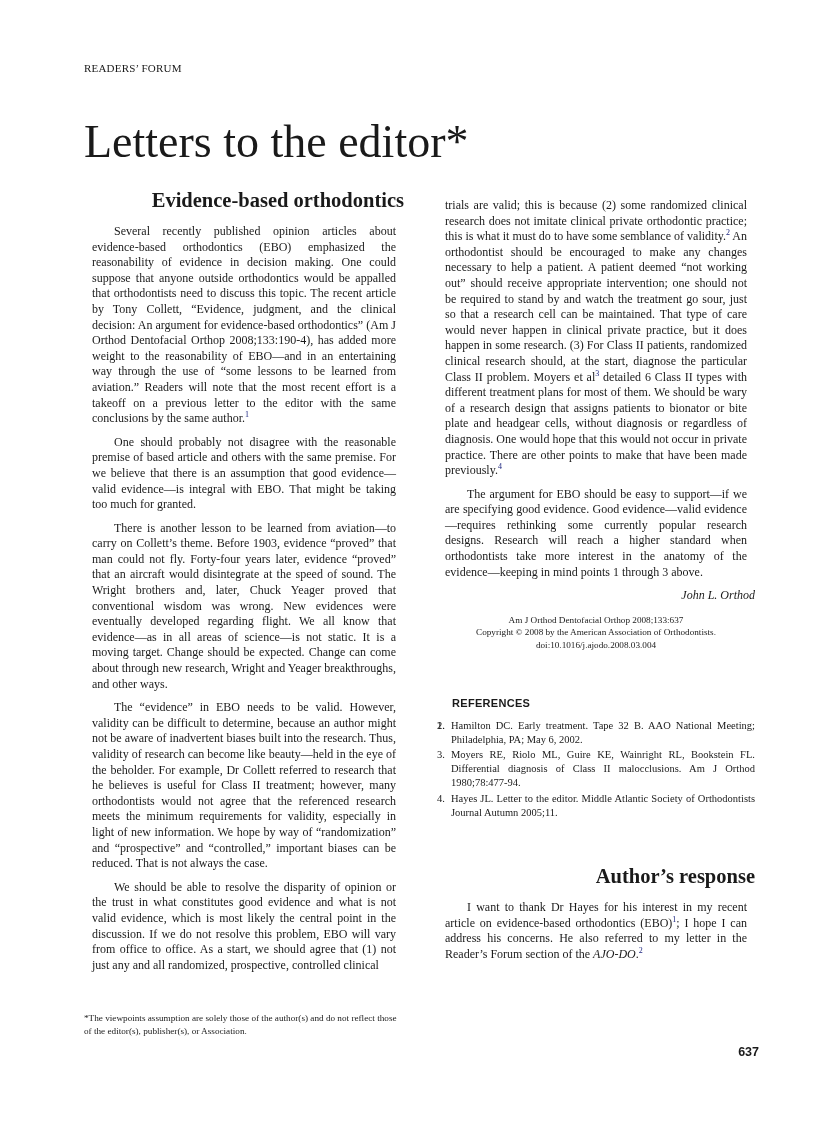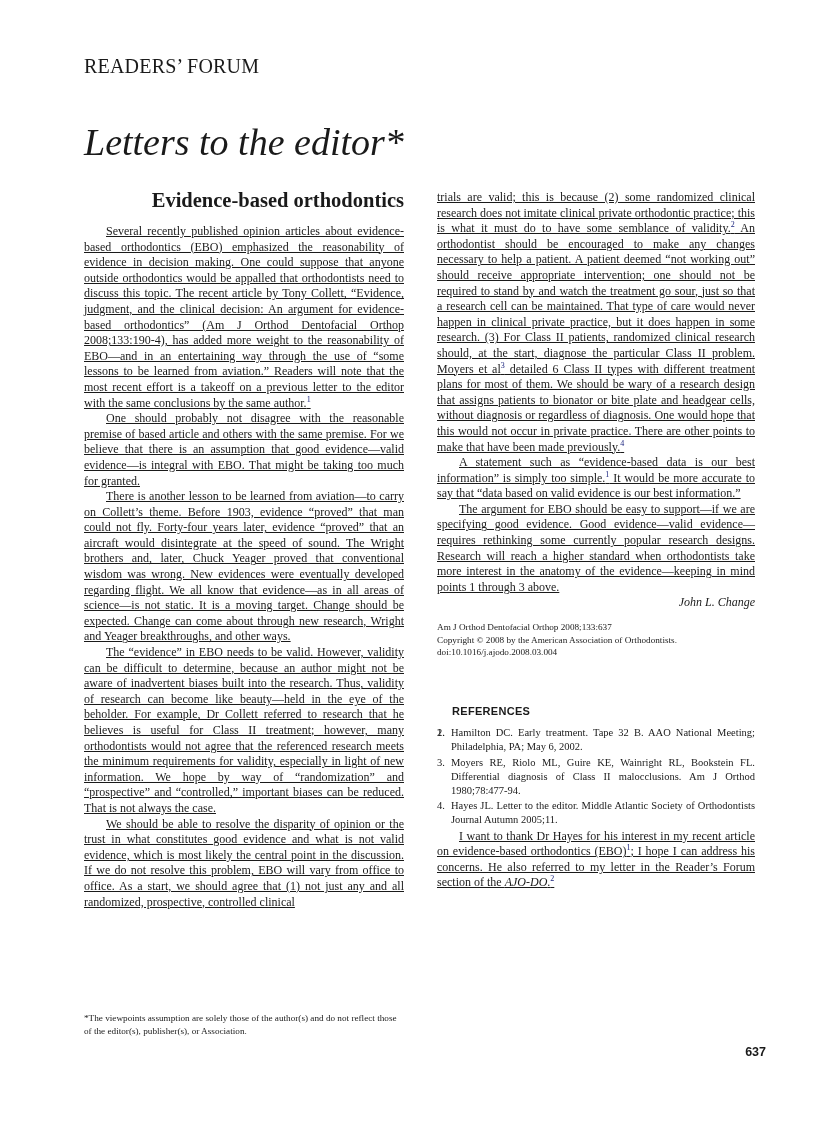--- a/index.html
+++ b/index.html
@@ -1,36 +1,36 @@
 <!DOCTYPE html>
 <html><head>
 <meta charset="utf-8">
 <style>
   html, body { margin: 0; padding: 0; background: #ffffff; }
   body { width: 838px; height: 1122px; position: relative; overflow: hidden;
          font-family: "Liberation Serif", serif; color: #1a1a1a; }
   .abs { position: absolute; }
-  .running-head { left: 84px; top: 55px; font-size: 20px; letter-spacing: 0.2px; }
-  .main-title { left: 84px; top: 120px; font-size: 38px; line-height: 44px; font-style: italic; }
+  .running-head { left: 84px; top: 62px; font-size: 11px; letter-spacing: 0.2px; }
+  .main-title { left: 84px; top: 120px; font-size: 46px; line-height: 44px; }
   .col { position: absolute; width: 320px; font-size: 12px; line-height: 15.6px; text-align: justify; }
   .col-left { left: 84px; top: 186px; }
   .col-right { left: 437px; top: 190px; width: 318px; }
   .section-title { font-size: 20.5px; line-height: 28px; margin: 0 0 10px 0; text-align: right; }
-  p { margin: 0; text-indent: 22px; text-decoration: underline; }
+  p { margin: 8px; text-indent: 22px; }
   p.noindent { text-indent: 0; }
   sup { font-size: 8px; line-height: 0; color: #1a237e; vertical-align: 5px; }
   .sig { text-align: right; font-style: italic; }
   .footnote { position: absolute; left: 84px; top: 1012px; width: 320px; font-size: 9.2px; line-height: 12.5px; }
-  .citation { font-size: 9.2px; line-height: 12.5px; margin-top: 10px; text-align: left; }
+  .citation { font-size: 9.2px; line-height: 12.5px; margin-top: 10px; text-align: center; }
   .refs-title { font-family: "Liberation Sans", sans-serif; font-weight: bold; font-size: 11px; margin: 45px 0 7px 15px; text-align: left; letter-spacing: 0.3px; }
   ol.refs { margin: 0; padding: 0; list-style: none; font-size: 10.5px; line-height: 14px; }
   ol.refs li { position: relative; padding-left: 14px; margin-bottom: 1.5px; text-align: justify; }
   ol.refs li .num { position: absolute; left: 0; top: 0; }
   .author-response-title { margin-top: 42px; }
-  .page-number { right: 72px; top: 1045px; font-family: "Liberation Sans", sans-serif; font-weight: bold; font-size: 12.5px; }
+  .page-number { right: 79px; top: 1045px; font-family: "Liberation Sans", sans-serif; font-weight: bold; font-size: 12.5px; }
   em { font-style: italic; }
 </style>
 </head>
 <body>
 
 <div class="abs running-head">READERS’ FORUM</div>
 <div class="abs main-title">Letters to the editor*</div>
 
 <div class="col col-left">
   <h2 class="section-title">Evidence-based orthodontics</h2>
@@ -38,34 +38,34 @@
   <p>One should probably not disagree with the reasonable premise of based article and others with the same premise. For we believe that there is an assumption that good evidence—valid evidence—is integral with EBO. That might be taking too much for granted.</p>
   <p>There is another lesson to be learned from aviation—to carry on Collett’s theme. Before 1903, evidence “proved” that man could not fly. Forty-four years later, evidence “proved” that an aircraft would disintegrate at the speed of sound. The Wright brothers and, later, Chuck Yeager proved that conventional wisdom was wrong. New evidences were eventually developed regarding flight. We all know that evidence—as in all areas of science—is not static. It is a moving target. Change should be expected. Change can come about through new research, Wright and Yeager breakthroughs, and other ways.</p>
   <p>The “evidence” in EBO needs to be valid. However, validity can be difficult to determine, because an author might not be aware of inadvertent biases built into the research. Thus, validity of research can become like beauty—held in the eye of the beholder. For example, Dr Collett referred to research that he believes is useful for Class II treatment; however, many orthodontists would not agree that the referenced research meets the minimum requirements for validity, especially in light of new information. We hope by way of “randomization” and “prospective” and “controlled,” important biases can be reduced. That is not always the case.</p>
   <p>We should be able to resolve the disparity of opinion or the trust in what constitutes good evidence and what is not valid evidence, which is most likely the central point in the discussion. If we do not resolve this problem, EBO will vary from office to office. As a start, we should agree that (1) not just any and all randomized, prospective, controlled clinical</p>
 </div>
 
 <div class="footnote">*The viewpoints assumption are solely those of the author(s) and do not reflect those of the editor(s), publisher(s), or Association.</div>
 
 <div class="col col-right">
   <p class="noindent"><span>trials are valid; this is because (2) some randomized clinical research does not imitate clinical private orthodontic practice; this is what it must do to have some semblance of validity.</span><sup>2</sup><span> An orthodontist should be encouraged to make any changes necessary to help a patient. A patient deemed “not working out” should receive appropriate intervention; one should not be required to stand by and watch the treatment go sour, just so that a research cell can be maintained. That type of care would never happen in clinical private practice, but it does happen in some research. (3) For Class II patients, randomized clinical research should, at the start, diagnose the particular Class II problem. Moyers et al</span><sup>3</sup><span> detailed 6 Class II types with different treatment plans for most of them. We should be wary of a research design that assigns patients to bionator or bite plate and headgear cells, without diagnosis or regardless of diagnosis. One would hope that this would not occur in private practice. There are other points to make that have been made previously.</span><sup>4</sup></p>
-  <p><span>A statement such as “evidence-based data is our best information” is simply too simple.</span><sup>1</sup><span> It would be more accurate to say that “data based on valid evidence is our best information.”</span></p>
   <p>The argument for EBO should be easy to support—if we are specifying good evidence. Good evidence—valid evidence—requires rethinking some currently popular research designs. Research will reach a higher standard when orthodontists take more interest in the anatomy of the evidence—keeping in mind points 1 through 3 above.</p>
-  <div class="sig">John L. Change</div>
+  <div class="sig">John L. Orthod</div>
 
   <div class="citation">
     <div>Am J Orthod Dentofacial Orthop 2008;133:637</div>
     <div>Copyright © 2008 by the American Association of Orthodontists.</div>
     <div>doi:10.1016/j.ajodo.2008.03.004</div>
   </div>
 
   <div class="refs-title">REFERENCES</div>
   <ol class="refs">
     <li><span class="num">1.</span></li>
     <li><span class="num">2.</span><span>Hamilton DC. Early treatment. Tape 32 B. AAO National Meeting; Philadelphia, PA; May 6, 2002.</span></li>
     <li><span class="num">3.</span><span>Moyers RE, Riolo ML, Guire KE, Wainright RL, Bookstein FL. Differential diagnosis of Class II malocclusions. Am J Orthod 1980;78:477-94.</span></li>
     <li><span class="num">4.</span><span>Hayes JL. Letter to the editor. Middle Atlantic Society of Orthodontists Journal Autumn 2005;11.</span></li>
   </ol>
 
+  <h2 class="section-title author-response-title">Author’s response</h2>
   <p><span>I want to thank Dr Hayes for his interest in my recent article on evidence-based orthodontics (EBO)</span><sup>1</sup><span>; I hope I can address his concerns. He also referred to my letter in the Reader’s Forum section of the </span><em>AJO-DO</em><span>.</span><sup>2</sup></p>
 </div>
 
 <div class="abs page-number">637</div>
 
 </body></html>

